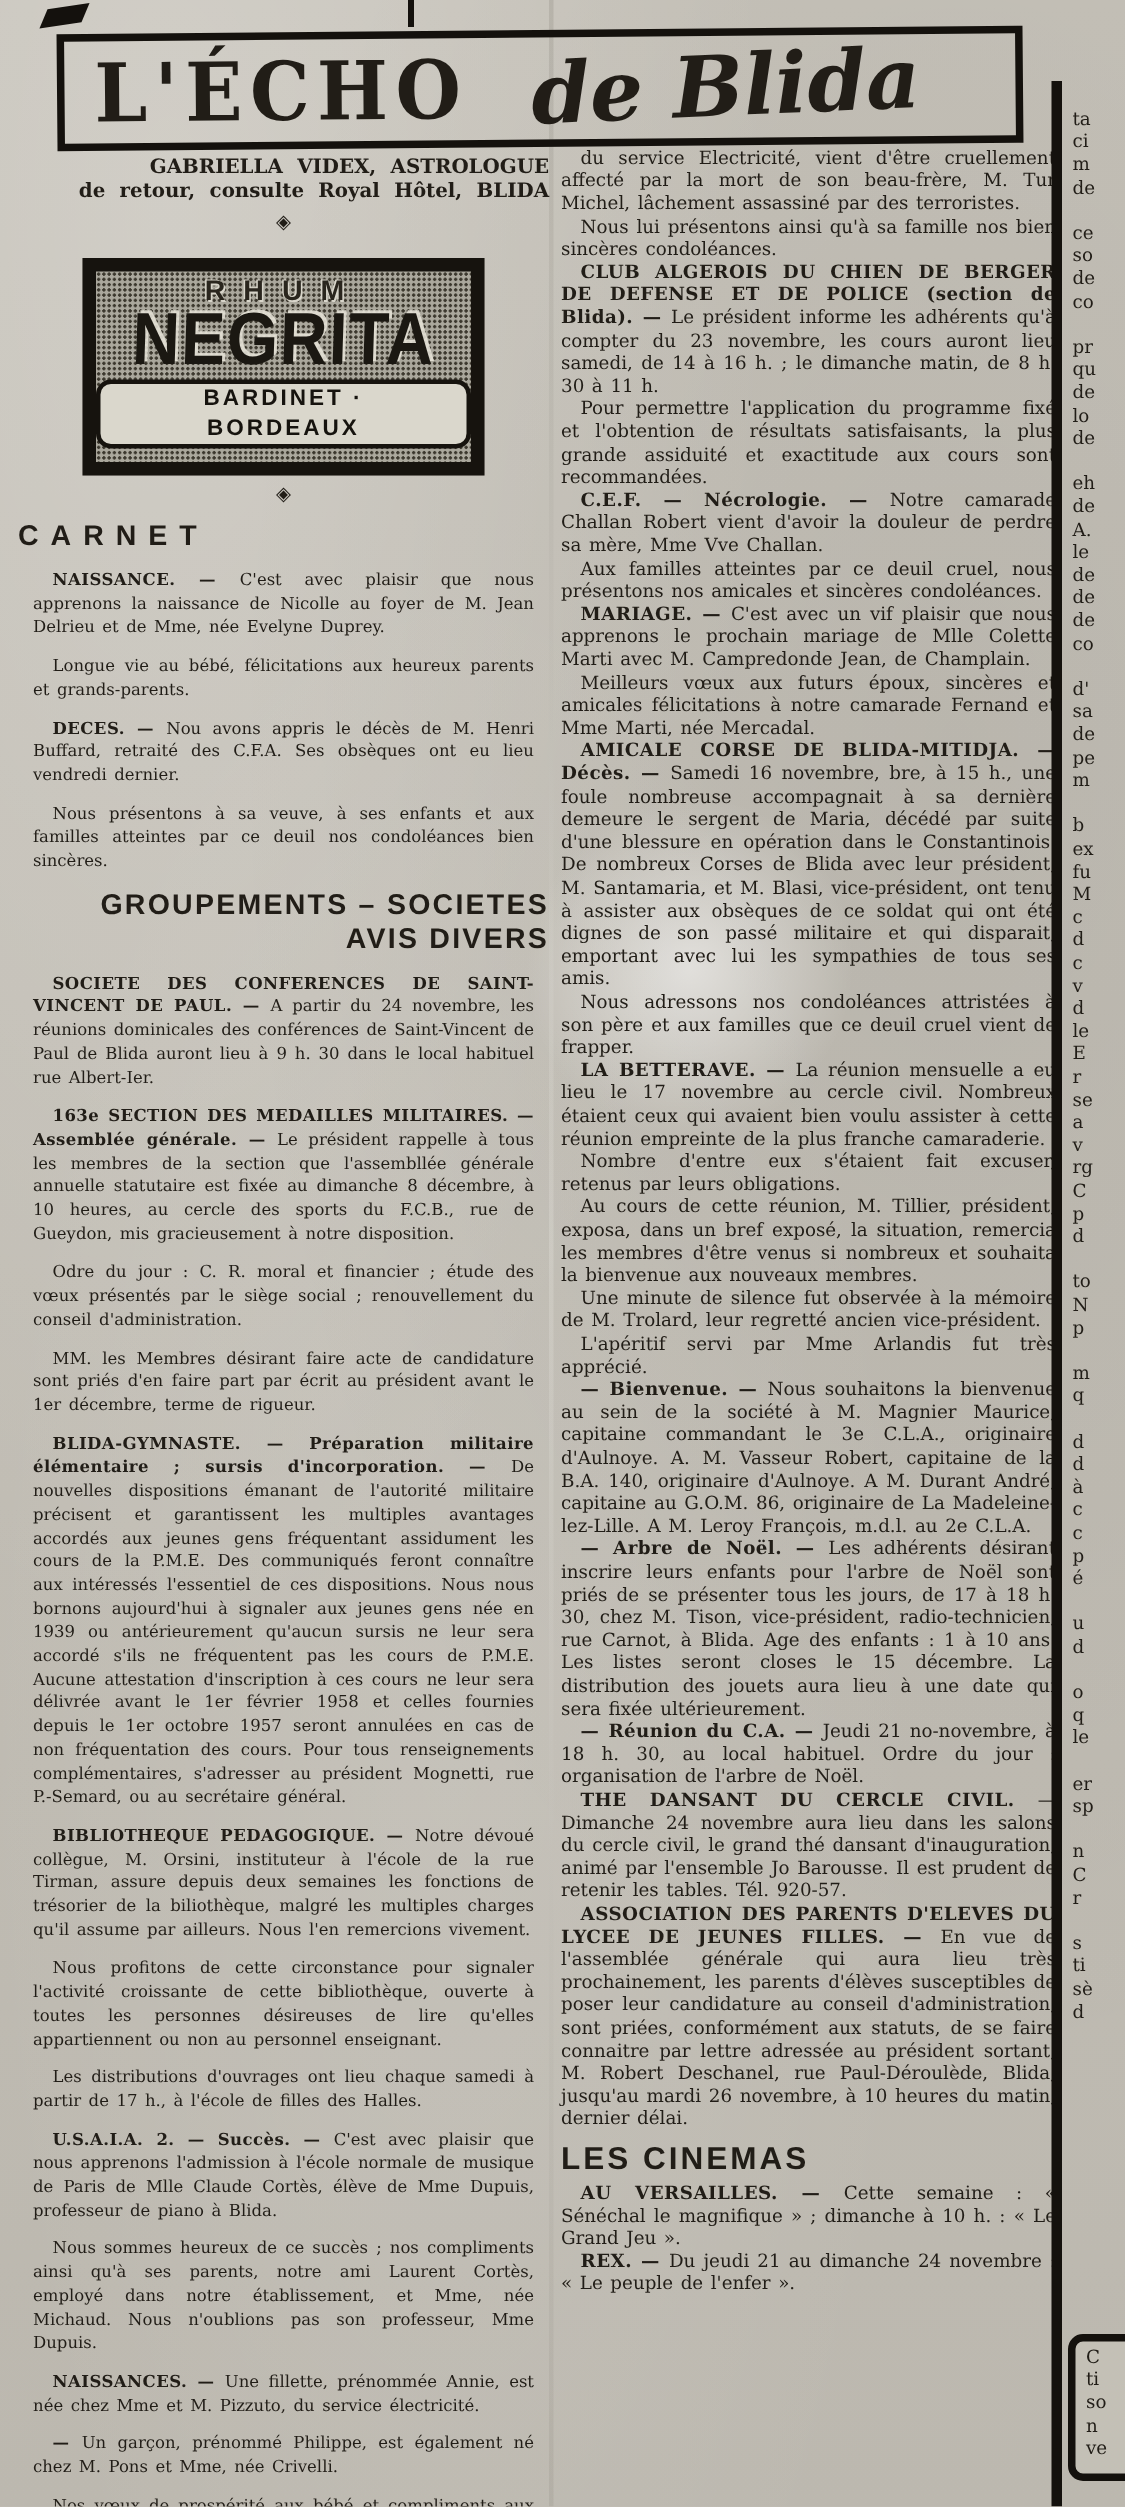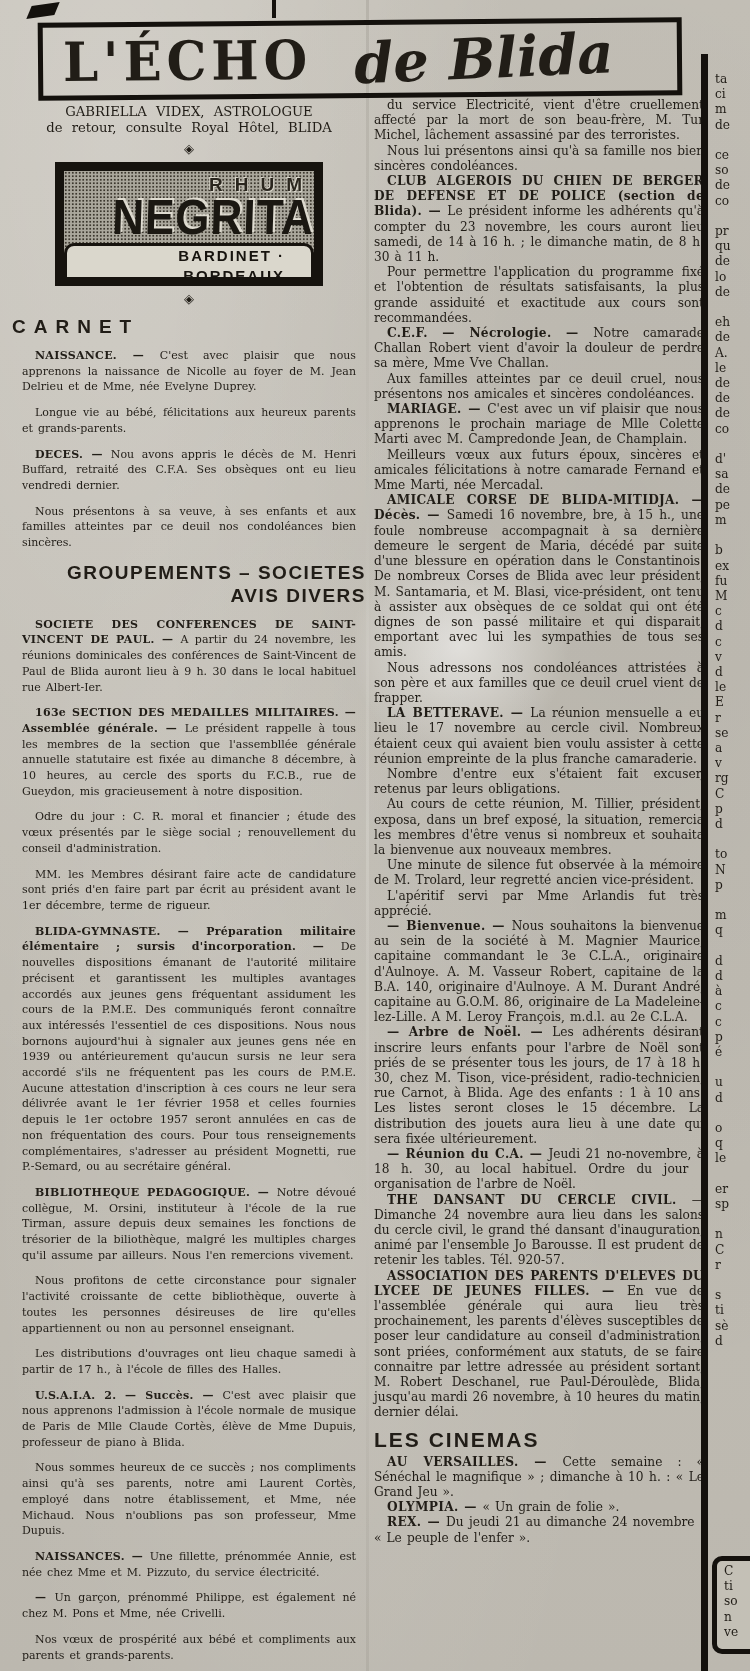--- a/index.html
+++ b/index.html
@@ -30,26 +30,26 @@
 
   
   .col-left{position:absolute;left:12px;top:104px;width:354px;}
   .col-mid{position:absolute;left:374px;top:98px;width:330px;}
   .col-rule{position:absolute;left:701px;top:54px;width:7px;height:1617px;background:#14110d;}
   .col-right{position:absolute;left:715px;top:72px;width:35px;font-size:12.2px;line-height:15.2px;}
   .frag-line{display:block;white-space:nowrap;}
   .br-box{position:absolute;left:712px;top:1556px;width:55px;height:98px;border:5px solid #14110d;
     border-radius:10px 0 0 10px;box-sizing:border-box;padding:3px 0 0 7px;font-size:12.2px;line-height:15.2px;background:rgba(200,196,187,.6);}
 
-  .astro-line{font-weight:normal;font-size:13.2px;text-align:center;word-spacing:5px;line-height:16px;}
+  .astro-line{font-weight:bold;font-size:13.2px;text-align:right;word-spacing:5px;line-height:16px;}
   .ornament{text-align:center;font-size:13px;margin:5px 0 2px;}
 
   
-  .negrita{margin:6px auto 2px;width:268px;height:124px;background-color:#aba89d;border:9px solid #16130e;box-sizing:border-box;
-    background-image:radial-gradient(circle,#3b372d 0.9px,transparent 1.25px);background-size:3.5px 3.5px;text-align:right;overflow:hidden;}
+  .negrita{margin:16px auto 2px;width:268px;height:145px;background-color:#aba89d;border:9px solid #16130e;box-sizing:border-box;
+    background-image:radial-gradient(circle,#3b372d 0.9px,transparent 1.25px);background-size:3.5px 3.5px;text-align:center;overflow:hidden;}
   .negrita-rhum{margin-top:3px;font-family:"Liberation Sans",sans-serif;font-weight:bold;font-size:19px;letter-spacing:12px;
     color:#2a261e;text-shadow:1px 1px 0 #d8d5ca,-1px -1px 0 #d8d5ca;line-height:22px;}
   .negrita-name{font-family:"Liberation Sans",sans-serif;font-weight:bold;font-size:44px;color:#1b1812;line-height:42px;
     transform:scaleY(1.12) skewX(-2deg);text-shadow:2px -2px 0 rgba(228,225,214,.9);letter-spacing:1px;}
   .negrita-banner{display:inline-block;margin-top:5px;background:#dad7cc;border:3px solid #16130e;border-radius:10px;
     padding:0 26px;font-family:"Liberation Sans",sans-serif;font-weight:bold;font-size:15px;letter-spacing:2px;color:#16130e;line-height:20px;}
 
   
   .h-carnet{text-align:left;font-family:"Liberation Sans",sans-serif;font-weight:bold;font-size:19px;letter-spacing:8px;margin:10px 0 7px;}
   .h-group{text-align:right;font-family:"Liberation Sans",sans-serif;font-weight:bold;font-size:19px;letter-spacing:1.5px;line-height:23px;margin:9px 0 6px;}
@@ -135,21 +135,20 @@
       <p>L'apéritif servi par Mme Arlandis fut très apprécié.</p>
       <p><b>— Bienvenue. — </b>Nous souhaitons la bienvenue au sein de la société à M. Magnier Maurice, capitaine commandant le 3e C.L.A., originaire d'Aulnoye. A. M. Vasseur Robert, capitaine de la B.A. 140, originaire d'Aulnoye. A M. Durant André, capitaine au G.O.M. 86, originaire de La Madeleine-lez-Lille. A M. Leroy François, m.d.l. au 2e C.L.A.</p>
       <p><b>— Arbre de Noël. — </b>Les adhérents désirant inscrire leurs enfants pour l'arbre de Noël sont priés de se présenter tous les jours, de 17 à 18 h. 30, chez M. Tison, vice-président, radio-technicien, rue Carnot, à Blida. Age des enfants : 1 à 10 ans. Les listes seront closes le 15 décembre. La distribution des jouets aura lieu à une date qui sera fixée ultérieurement.</p>
       <p><b>— Réunion du C.A. — </b>Jeudi 21 no-novembre, à 18 h. 30, au local habituel. Ordre du jour : organisation de l'arbre de Noël.</p>
       <p><b>THE DANSANT DU CERCLE CIVIL. </b>— Dimanche 24 novembre aura lieu dans les salons du cercle civil, le grand thé dansant d'inauguration, animé par l'ensemble Jo Barousse. Il est prudent de retenir les tables. Tél. 920-57.</p>
       <p><b>ASSOCIATION DES PARENTS D'ELEVES DU LYCEE DE JEUNES FILLES. — </b>En vue de l'assemblée générale qui aura lieu très prochainement, les parents d'élèves susceptibles de poser leur candidature au conseil d'administration, sont priées, conformément aux statuts, de se faire connaitre par lettre adressée au président sortant, M. Robert Deschanel, rue Paul-Déroulède, Blida, jusqu'au mardi 26 novembre, à 10 heures du matin, dernier délai.</p>
     </div>
   <div class="h-cinemas">LES CINEMAS</div>
   <div class="paras-mid">
       <p><b>AU VERSAILLES. — </b>Cette semaine : « Sénéchal le magnifique » ; dimanche à 10 h. : « Le Grand Jeu ».</p>
-      <p><b>OLYMPIA. — </b>« Un grain de folie ».</p>
       <p><b>REX. — </b>Du jeudi 21 au dimanche 24 novembre : « Le peuple de l'enfer ».</p>
     </div>
 </div>
 
 <div class="col-rule"></div>
 <div class="col-right">
     <span class="frag-line">ta</span>
     <span class="frag-line">ci</span>
     <span class="frag-line">m</span>
     <span class="frag-line">de</span>

